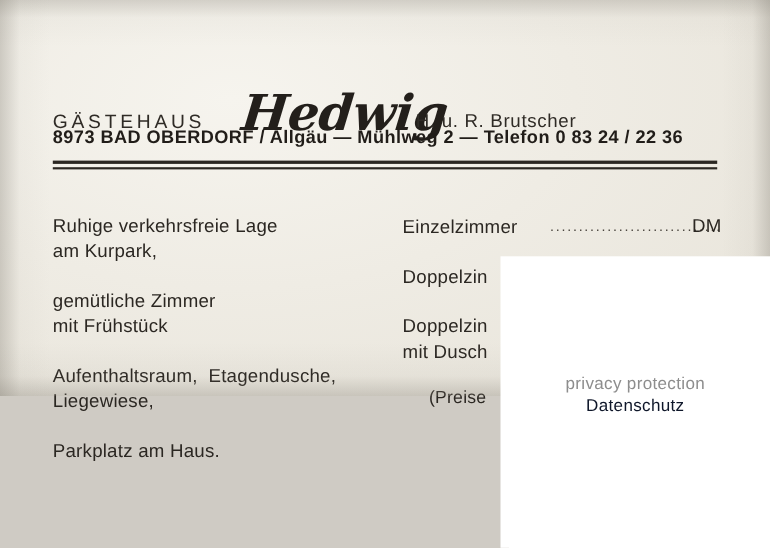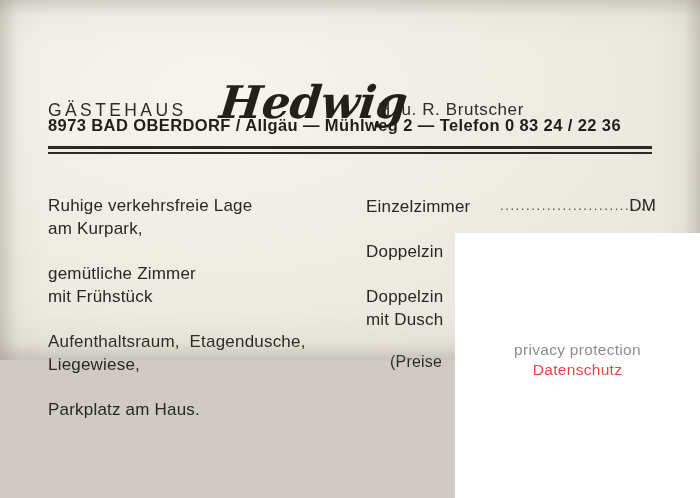--- a/index.html
+++ b/index.html
@@ -168,21 +168,21 @@
     padding-top: 108px;
     box-sizing: border-box;
   }
   #privacy .l1 {
     font-size: 15.5px;
     color: #8d8d8d;
     letter-spacing: 0.3px;
   }
   #privacy .l2 {
     font-size: 15.5px;
-    color: #ef4444;
+    color: #0f172a;
     letter-spacing: 0.3px;
     margin-top: 2px;
   }
 </style>
 </head>
 <body>
 
 <div id="card">
 
   <div id="sheet">

